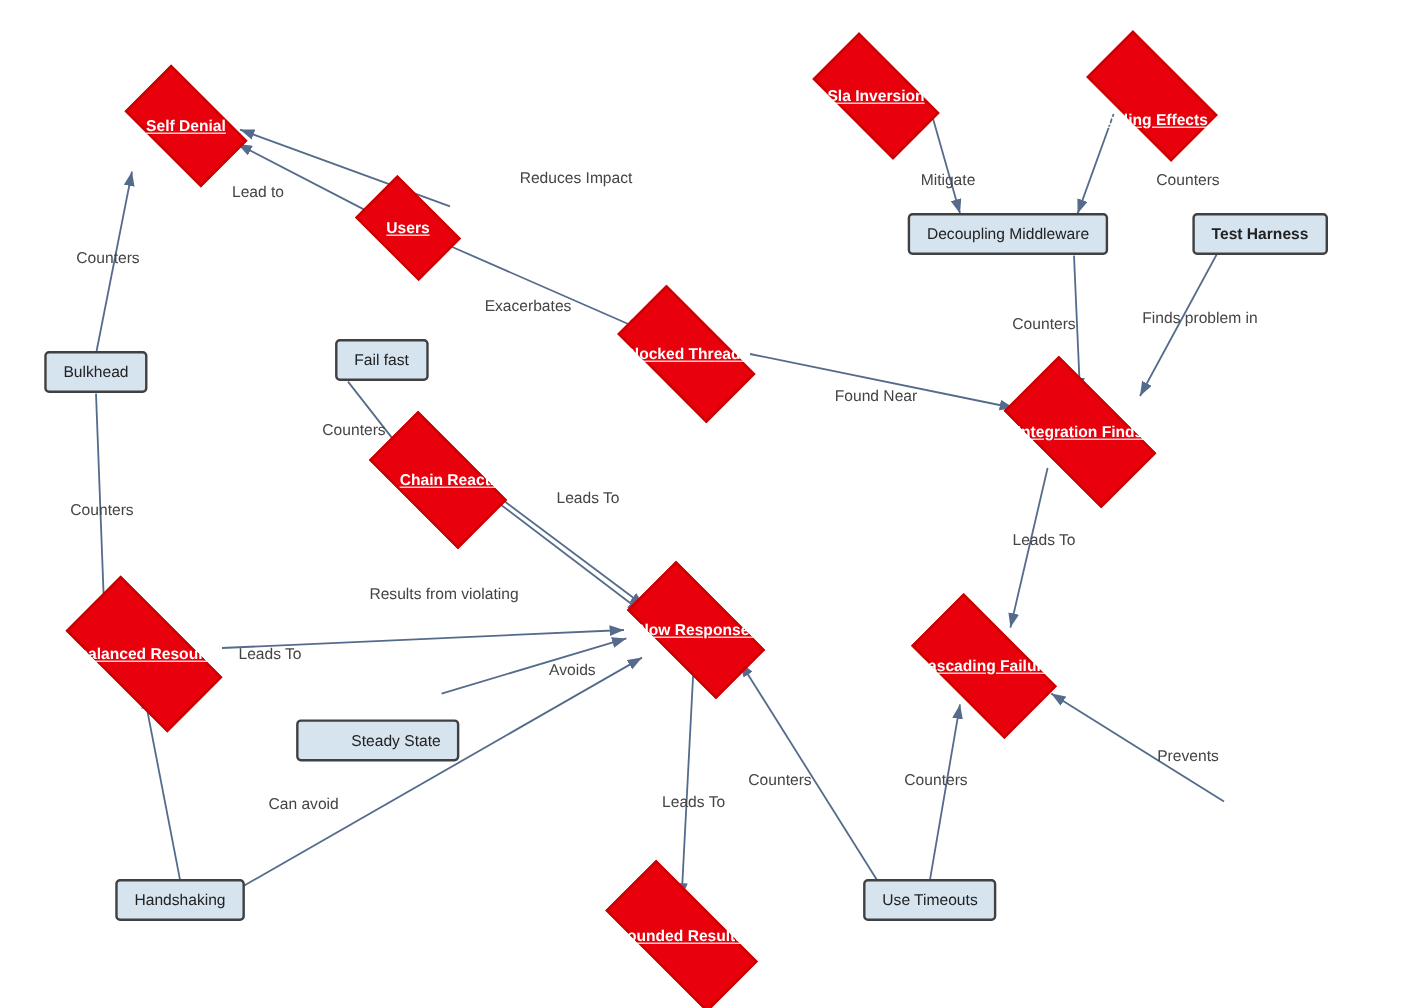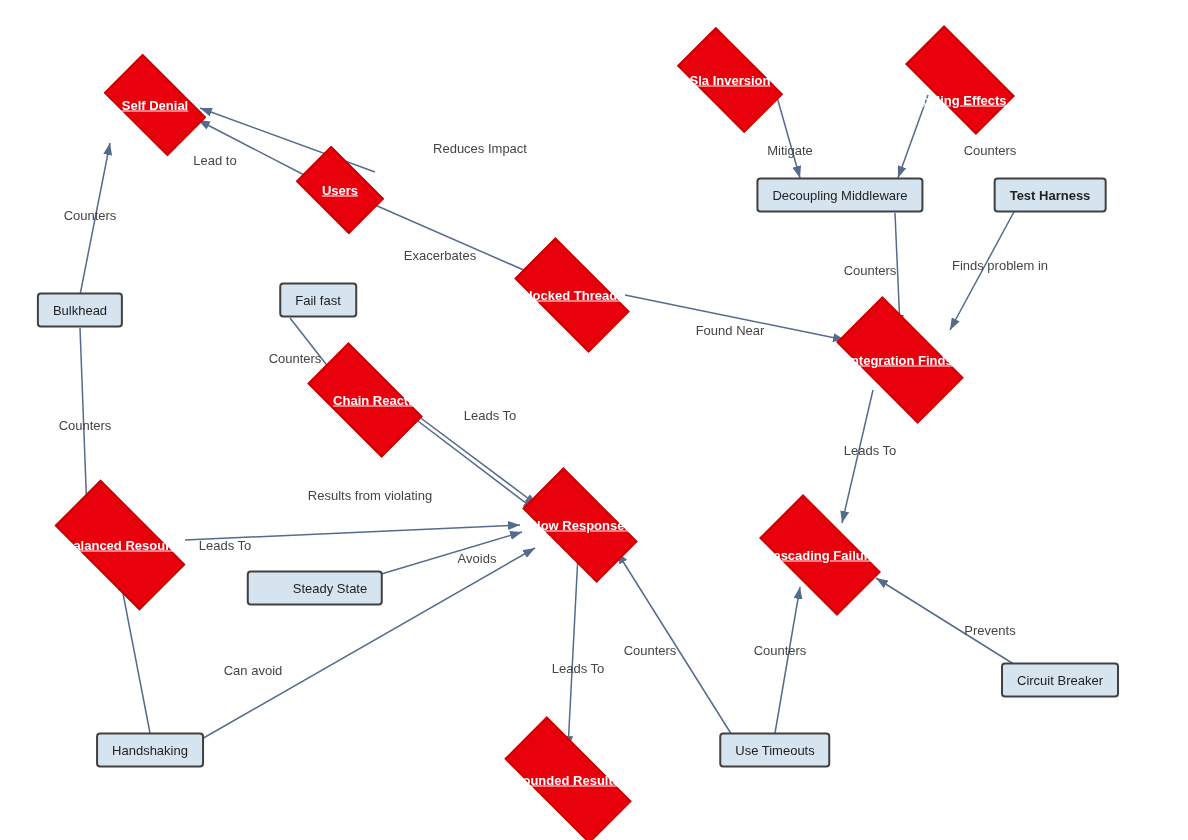--- a/index.html
+++ b/index.html
@@ -133,24 +133,23 @@
     <div class="diamond" style="left: 120px; top: 545px; width: 120px; height: 65px;"></div>
     <div class="diamond-label" style="left: 120px; top: 545px;">Unbalanced Resources</div>
     <div class="diamond" style="left: 820px; top: 555px; width: 110px; height: 62px;"></div>
     <div class="diamond-label" style="left: 820px; top: 555px;">Cascading Failure</div>
     <div class="diamond" style="left: 568px; top: 780px; width: 120px; height: 60px;"></div>
     <div class="diamond-label" style="left: 568px; top: 780px;">Unbounded Resultsets</div>
     <div class="rect-node" style="left: 80px; top: 310px;">Bulkhead</div>
     <div class="rect-node" style="left: 290px; top: 300px; margin-left: 28px;">Fail fast</div>
     <div class="rect-node" style="left: 840px; top: 195px;">Decoupling Middleware</div>
     <div class="rect-node" style="left: 1050px; top: 195px; font-weight: bold;">Test Harness</div>
-    <div class="rect-node" style="left: 315px; top: 588px; padding-left: 44px;">Steady State</div>
+    <div class="rect-node" style="left: 315px; top: 617px; padding-left: 44px;">Steady State</div>
     <div class="rect-node" style="left: 150px; top: 750px;">Handshaking</div>
     <div class="rect-node" style="left: 775px; top: 750px;">Use Timeouts</div>
-    <div class="rect-node" style="left: 1060px; top: 680px;">Circuit Breaker</div>
     <div class="edge-label" style="left: 215px; top: 160px;">Lead to</div>
     <div class="edge-label" style="left: 480px; top: 148px;">Reduces Impact</div>
     <div class="edge-label" style="left: 90px; top: 215px;">Counters</div>
     <div class="edge-label" style="left: 440px; top: 255px;">Exacerbates</div>
     <div class="edge-label" style="left: 295px; top: 358px;">Counters</div>
     <div class="edge-label" style="left: 490px; top: 415px;">Leads To</div>
     <div class="edge-label" style="left: 730px; top: 330px;">Found Near</div>
     <div class="edge-label" style="left: 870px; top: 270px;">Counters</div>
     <div class="edge-label" style="left: 790px; top: 150px;">Mitigate</div>
     <div class="edge-label" style="left: 990px; top: 150px;">Counters</div>

